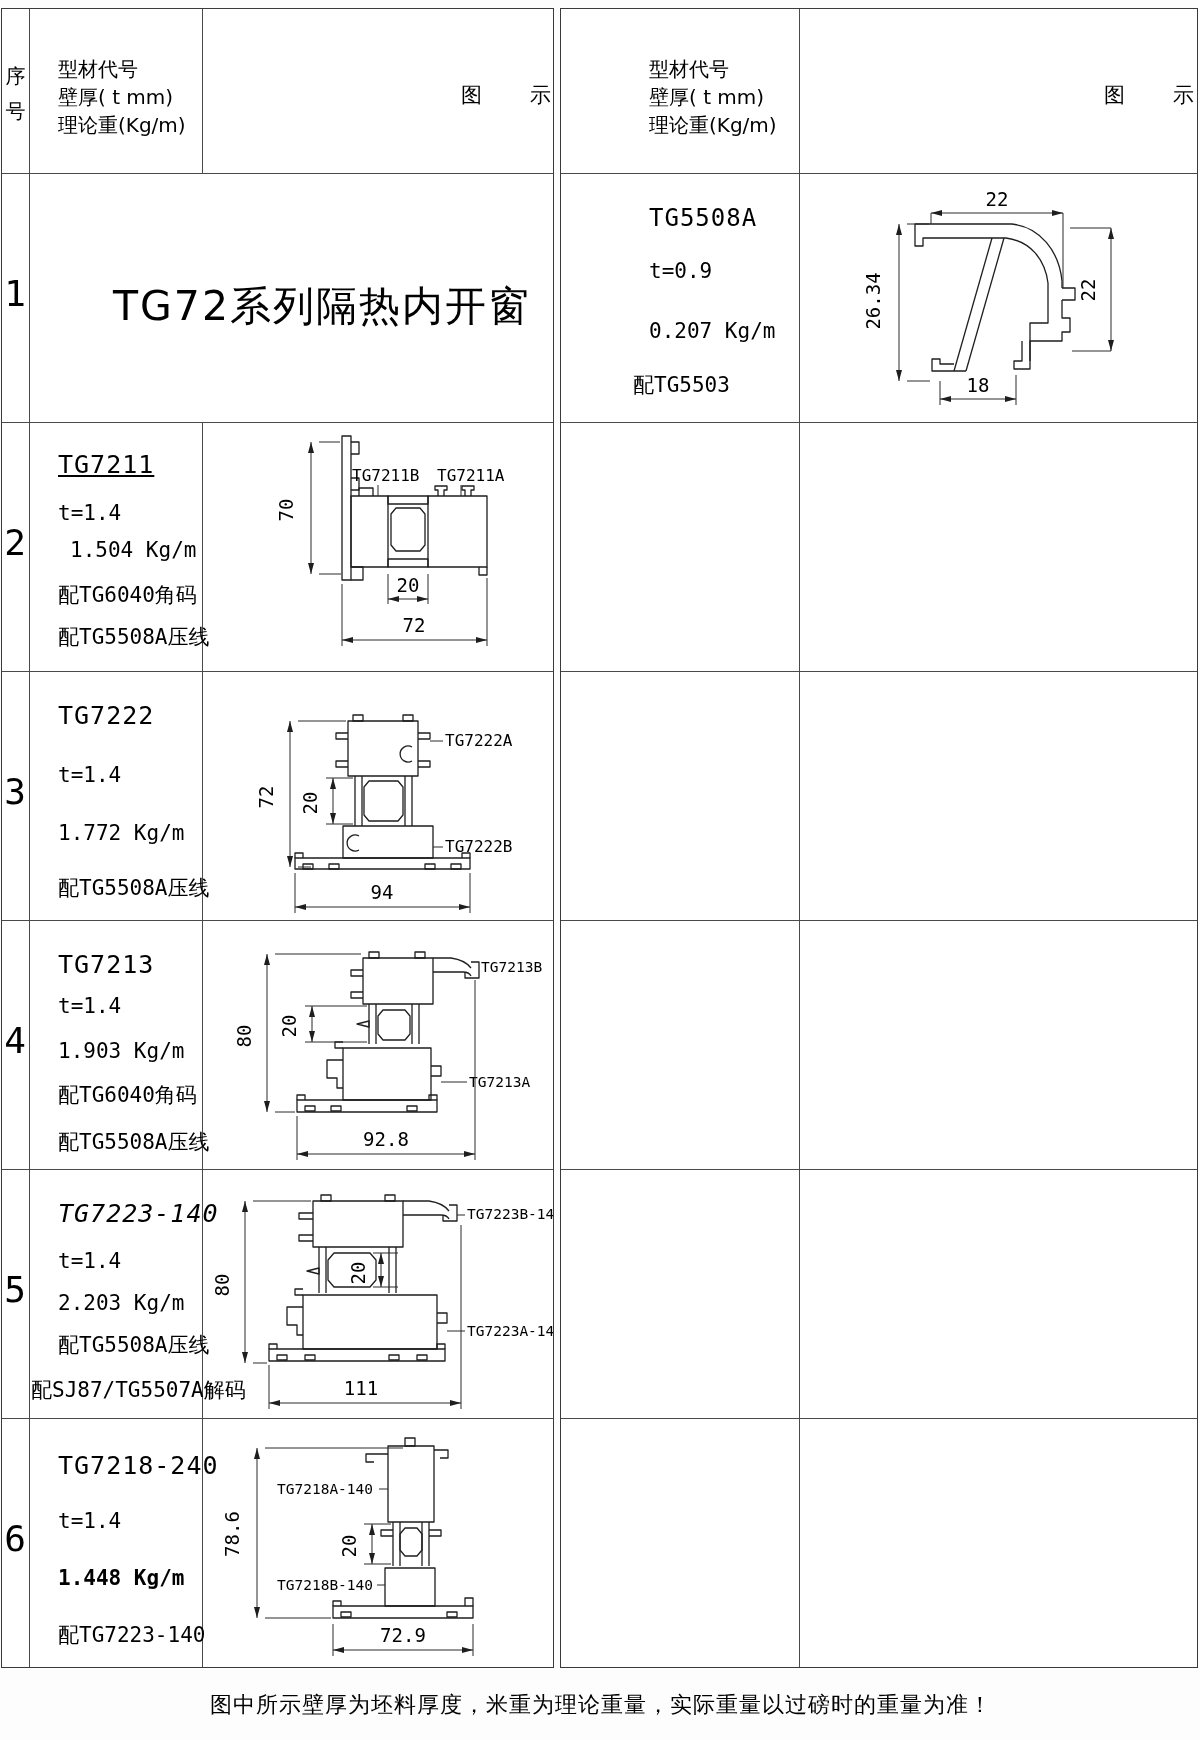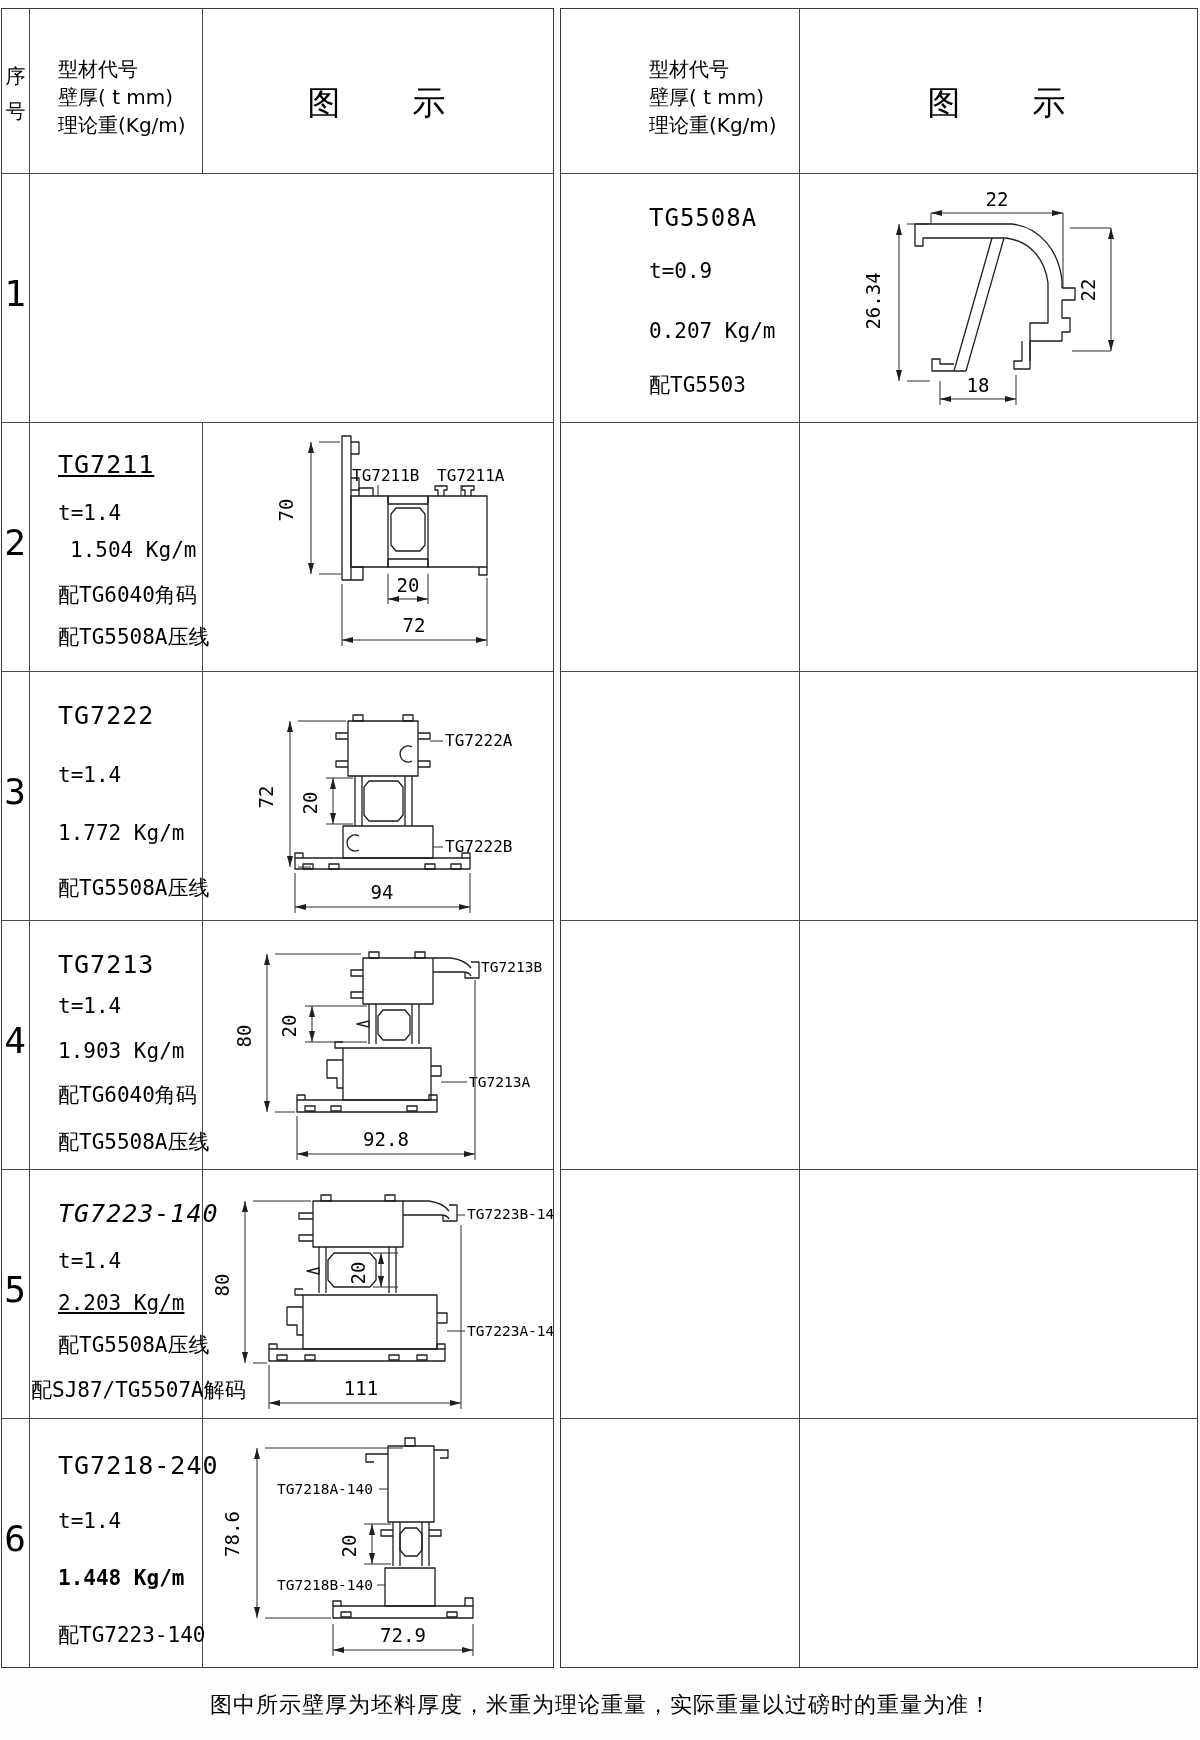--- a/index.html
+++ b/index.html
@@ -7,21 +7,21 @@
        font-family:"DejaVu Sans","Liberation Sans",sans-serif;color:#000;}
   .tbl{position:absolute;border:1.4px solid #3a3a3a;background:#fff;}
   .hline{position:absolute;left:0;right:0;height:1px;background:#4a4a4a;}
   .vline{position:absolute;width:1px;background:#4a4a4a;}
   .abs{position:absolute;white-space:nowrap;}
   .mono{font-family:"DejaVu Sans Mono","Liberation Mono",monospace;}
   .serial{font-size:36px;width:26px;text-align:center;font-family:"DejaVu Sans Mono",monospace;}
   .code{font-size:25px;letter-spacing:1px;}
   .spec{font-size:21px;font-family:"DejaVu Sans Mono","DejaVu Sans",monospace;}
   .hdr{font-size:20px;line-height:28px;}
-  .hdr-illu{font-size:33px;text-align:center;letter-spacing:2px;}
+  .hdr-illu{font-size:21px;text-align:right;letter-spacing:2px;}
   .title{font-size:41px;text-align:center;letter-spacing:2px;}
   .note{font-size:22px;letter-spacing:1px;}
   .draw{position:absolute;}
   .pf{fill:none;stroke:#1e1e1e;stroke-width:1.3;stroke-linejoin:round;}
   .dl{stroke:#2b2b2b;stroke-width:1;fill:none;}
   .ar{fill:#1e1e1e;stroke:none;}
   text.dim{font:19px "DejaVu Sans Mono",monospace;fill:#000;}
   text.lab{font:16px "DejaVu Sans Mono",monospace;fill:#000;}
   text.labs{font:14.5px "DejaVu Sans Mono",monospace;fill:#000;}
 </style>
@@ -51,41 +51,42 @@
   </div>
   <div class="abs hdr-illu" style="left:200px;top:72px;width:351px;">图　　示</div>
 
   <div class="abs serial" style="left:0;top:264px;">1</div>
   <div class="abs serial" style="left:0;top:513px;">2</div>
   <div class="abs serial" style="left:0;top:762px;">3</div>
   <div class="abs serial" style="left:0;top:1011px;">4</div>
   <div class="abs serial" style="left:0;top:1260px;">5</div>
   <div class="abs serial" style="left:0;top:1509px;">6</div>
 
+  <div class="abs title" style="left:70px;top:270px;width:500px;">TG72系列隔热内开窗</div>
 
   <div class="abs code mono" style="left:56px;top:441px;text-decoration:underline;">TG7211</div>
   <div class="abs spec" style="left:56px;top:492px;">t=1.4</div>
   <div class="abs spec" style="left:68px;top:529px;">1.504 Kg/m</div>
   <div class="abs spec" style="left:56px;top:572px;">配TG6040角码</div>
   <div class="abs spec" style="left:56px;top:614px;">配TG5508A压线</div>
 
   <div class="abs code mono" style="left:56px;top:692px;">TG7222</div>
   <div class="abs spec" style="left:56px;top:754px;">t=1.4</div>
   <div class="abs spec" style="left:56px;top:812px;">1.772 Kg/m</div>
   <div class="abs spec" style="left:56px;top:865px;">配TG5508A压线</div>
 
   <div class="abs code mono" style="left:56px;top:941px;">TG7213</div>
   <div class="abs spec" style="left:56px;top:985px;">t=1.4</div>
   <div class="abs spec" style="left:56px;top:1030px;">1.903 Kg/m</div>
   <div class="abs spec" style="left:56px;top:1072px;">配TG6040角码</div>
   <div class="abs spec" style="left:56px;top:1119px;">配TG5508A压线</div>
 
   <div class="abs code mono" style="left:56px;top:1190px;font-style:italic;">TG7223-140</div>
   <div class="abs spec" style="left:56px;top:1240px;">t=1.4</div>
-  <div class="abs spec" style="left:56px;top:1282px;text-decoration:underline;">2.203 Kg/m</div>
+  <div class="abs spec" style="left:56px;top:1282px;">2.203 Kg/m</div>
   <div class="abs spec" style="left:56px;top:1322px;">配TG5508A压线</div>
   <div class="abs spec" style="left:29px;top:1367px;">配SJ87/TG5507A解码</div>
 
   <div class="abs code mono" style="left:56px;top:1442px;">TG7218-240</div>
   <div class="abs spec" style="left:56px;top:1500px;">t=1.4</div>
   <div class="abs spec" style="left:56px;top:1557px;font-weight:bold;">1.448 Kg/m</div>
   <div class="abs spec" style="left:56px;top:1612px;">配TG7223-140</div>
 
   <svg class="draw" style="left:191px;top:413px;" width="360" height="249" viewBox="0 0 360 249">
     <g class="pf">
@@ -365,21 +366,21 @@
   <div class="abs hdr" style="left:88px;top:46px;">
     <div>型材代号</div>
     <div>壁厚( t mm)</div>
     <div>理论重(Kg/m)</div>
   </div>
   <div class="abs hdr-illu" style="left:238px;top:72px;width:397px;">图　　示</div>
 
   <div class="abs code mono" style="left:88px;top:195px;font-size:24px;">TG5508A</div>
   <div class="abs spec" style="left:88px;top:250px;">t=0.9</div>
   <div class="abs spec" style="left:88px;top:310px;">0.207 Kg/m</div>
-  <div class="abs spec" style="left:88px;top:362px;">配TG5503</div>
+  <div class="abs spec" style="left:72px;top:362px;">配TG5503</div>
 
   <svg class="draw" style="left:157px;top:164px;" width="479" height="249" viewBox="0 0 479 249">
     <g class="pf">
       <path d="M213,51 H197 V73 H205 V65 H213"></path>
       <path d="M213,51 H294 C322,54 341,78 344,108 V115"></path>
       <path d="M213,65 H288 C312,68 327,86 330,110 V115"></path>
       <path d="M344,115 h13 v12 h-13"></path>
       <path d="M344,127 V145 h8 v14 h-8 v9 h-32 v28 h-16 v-8 h8 v-20"></path>
       <path d="M330,115 V150 H312 V188"></path>
       <path d="M274,65 L236,198"></path>

